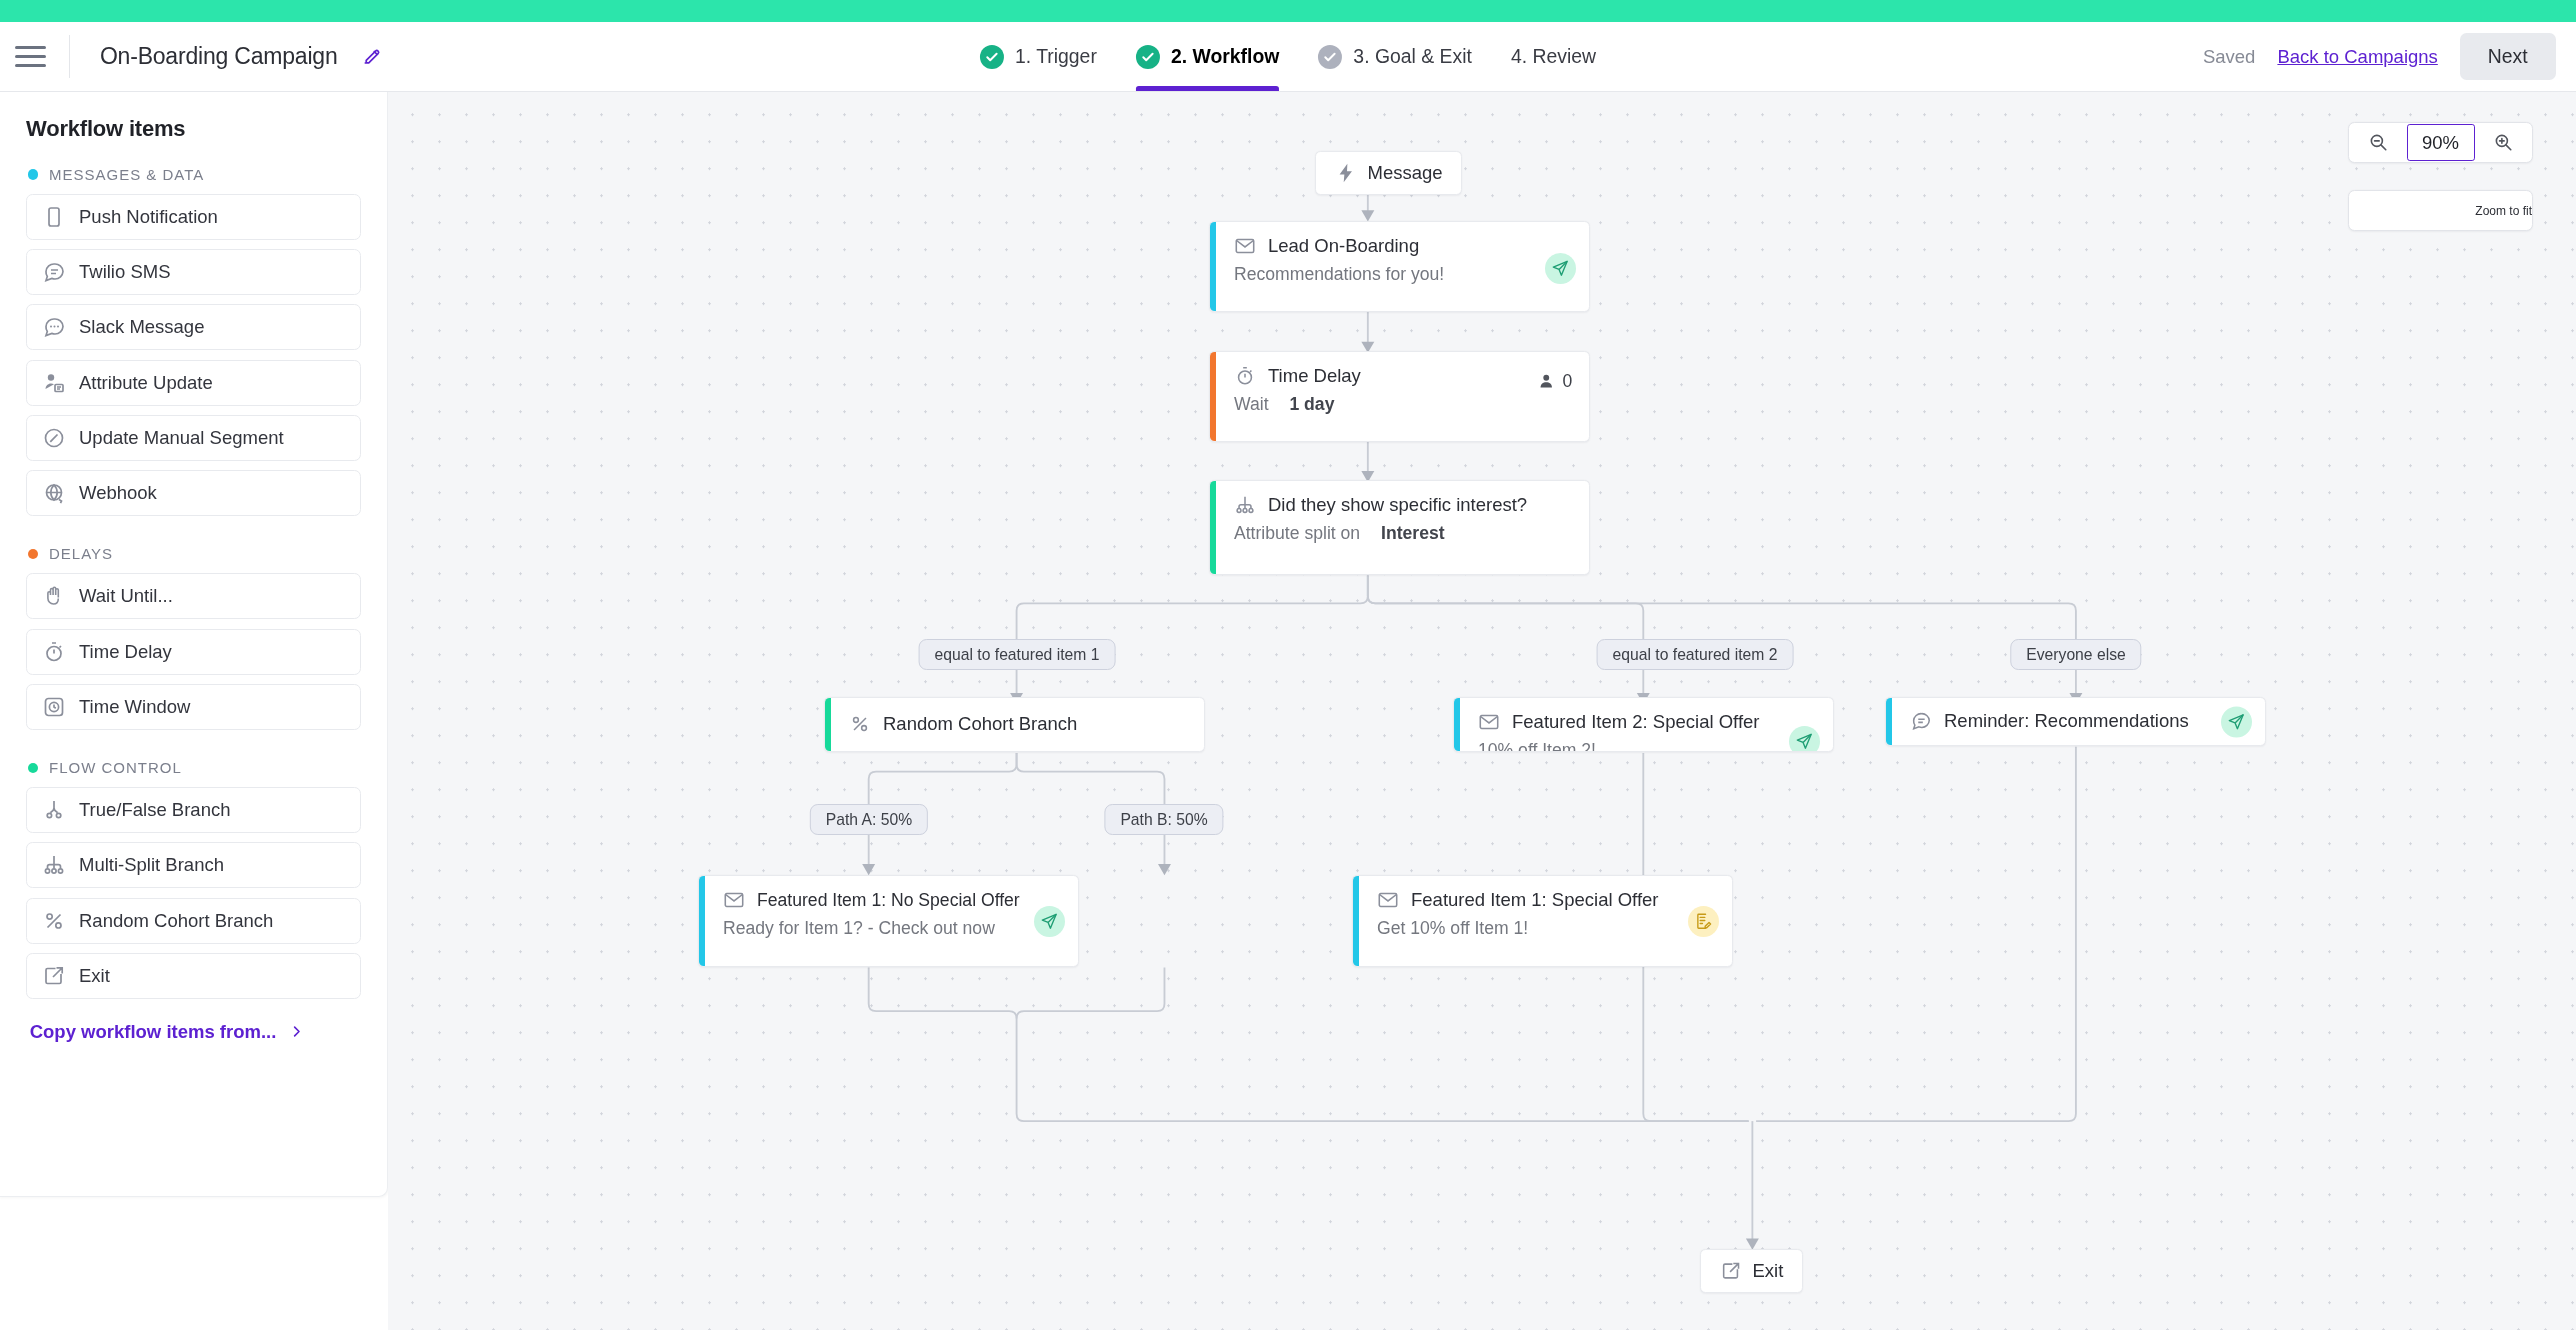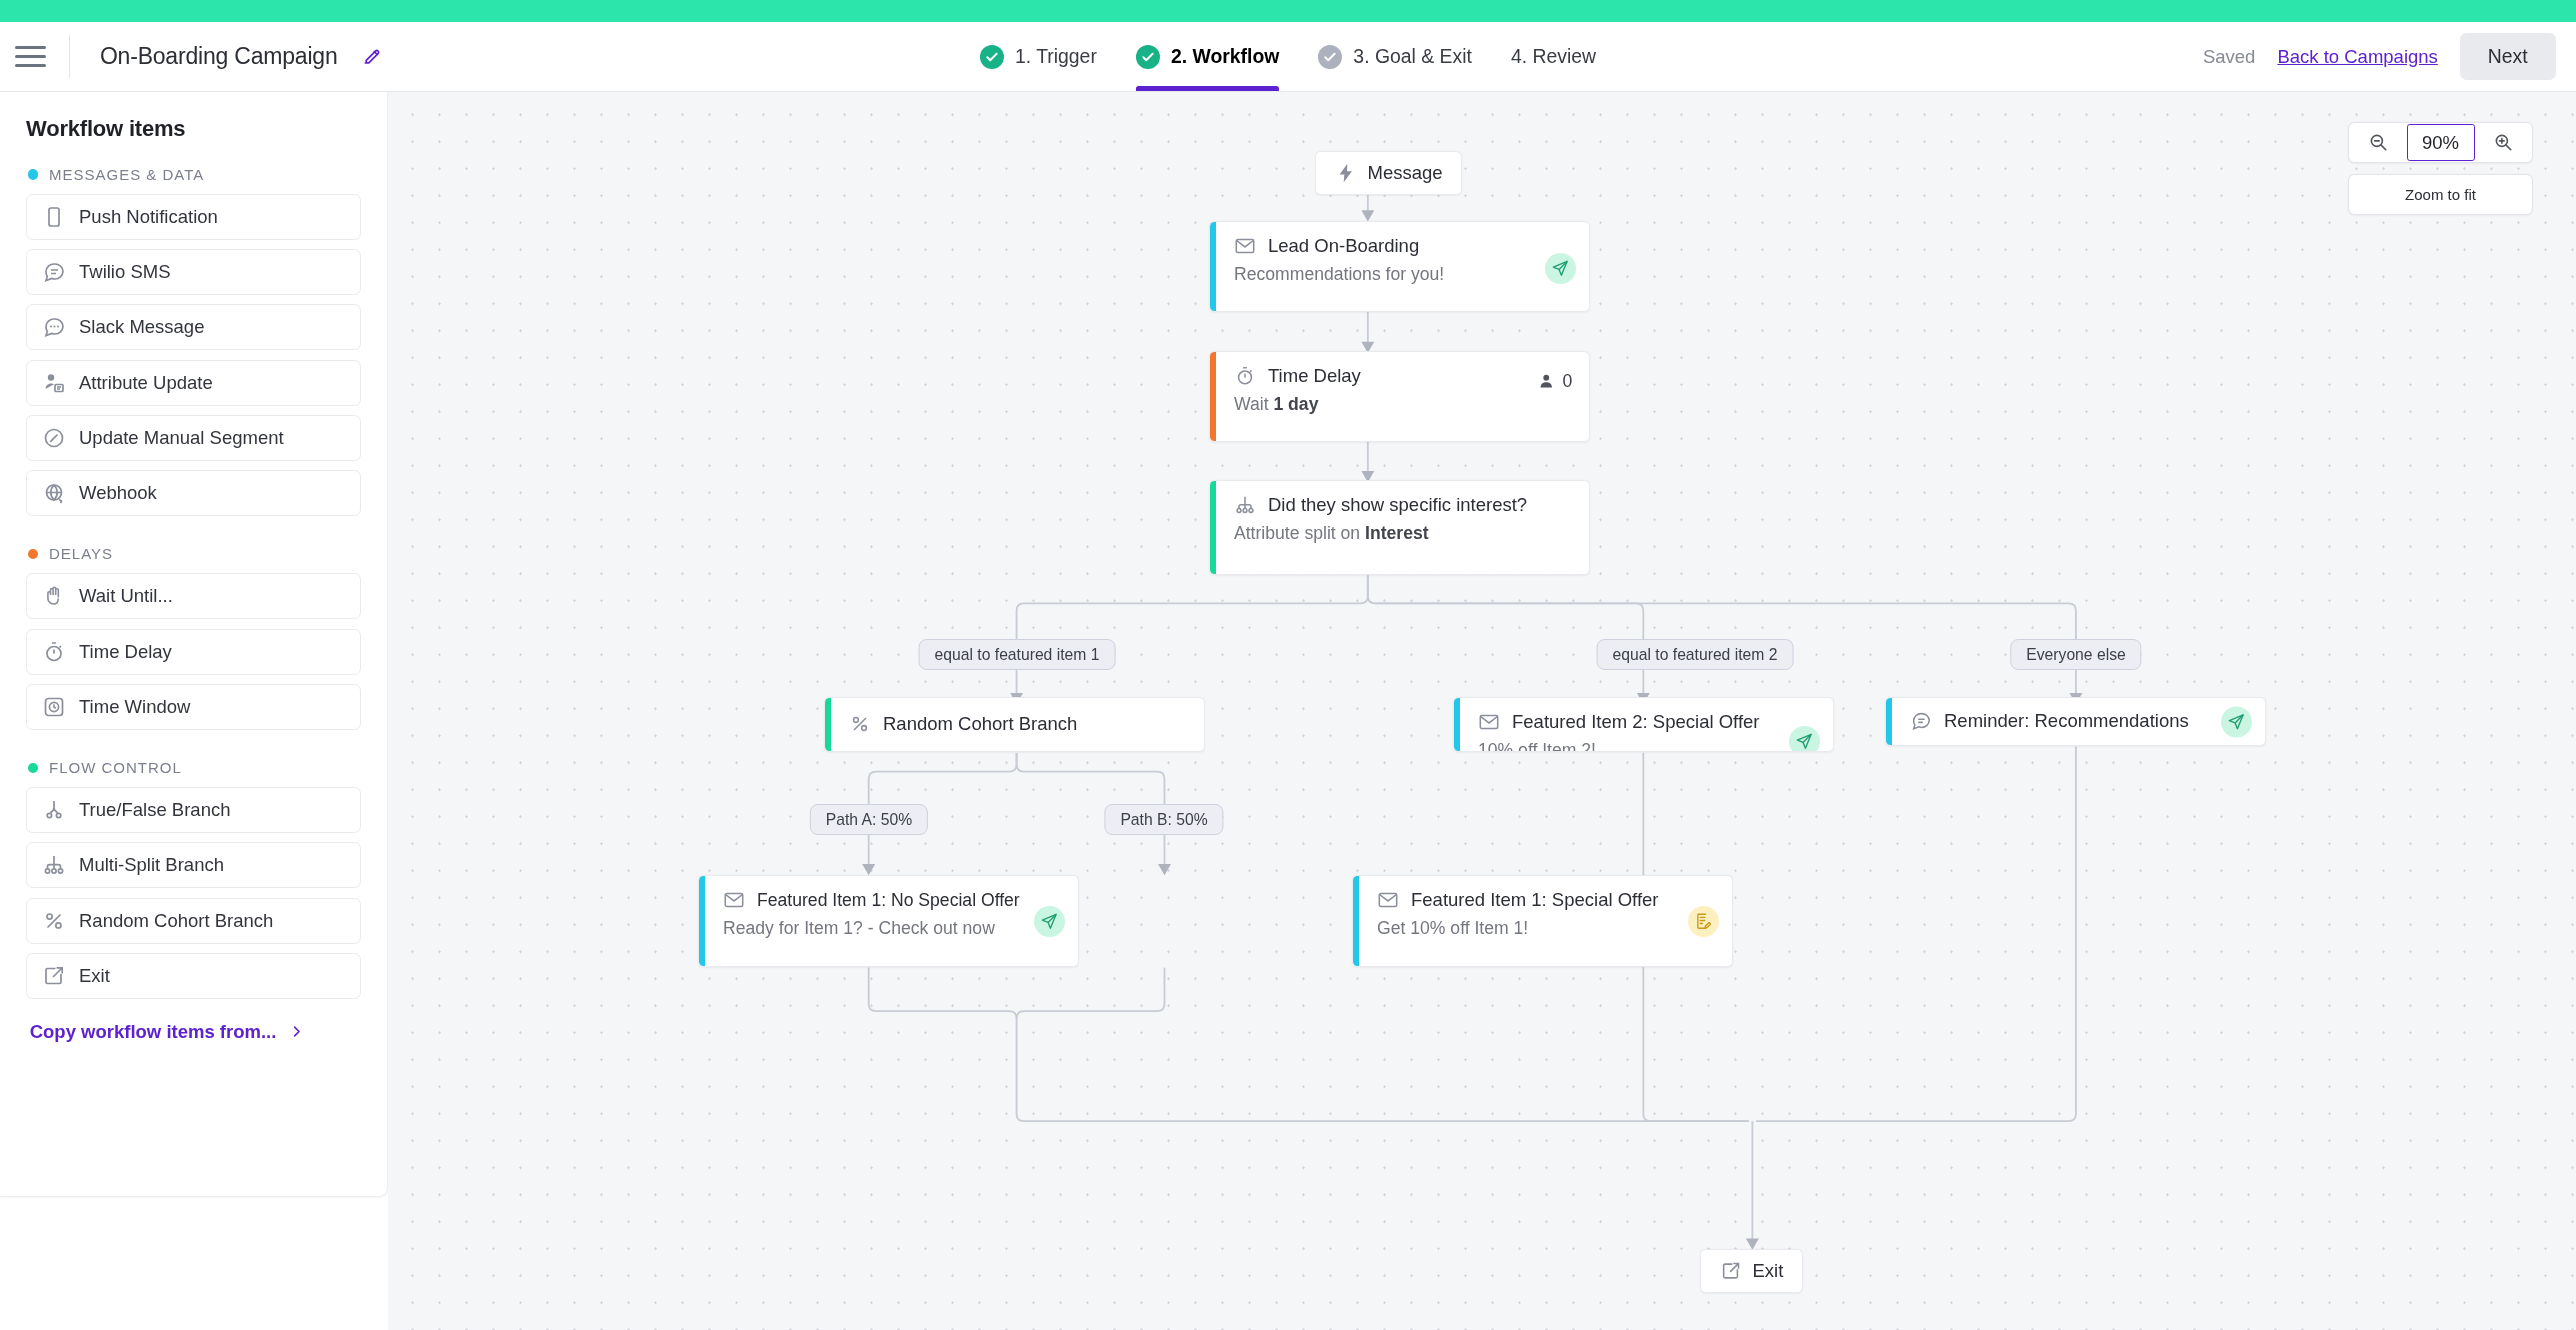--- a/index.html
+++ b/index.html
@@ -119,21 +119,21 @@
     box-shadow: 0 0.9px 1.8px rgba(16,24,40,0.05);
     cursor: pointer; overflow: hidden;
   }
   .node .accent { position: absolute; left: 0; top: 0; bottom: 0; width: 5.5px; }
   .node-inner { padding: 13px 16.6px 13px 24px; }
   .node-row { display: flex; align-items: center; gap: 12px; }
   .node-ic { width: 22px; height: 22px; flex: 0 0 22px; display:flex; align-items:center; justify-content:center; color: #8b8f9b; }
   .node-ic svg { width: 100%; height: 100%; }
   .node-title { font-size: 18.5px; color: #2c2e35; white-space: nowrap; }
   .node-sub { font-size: 17.6px; color: #74777f; margin-top: 6.5px; white-space: nowrap; }
-  .node-sub b { color: #42454d; font-weight: bold; }
+  .node-sub b { color: #42454d; font-weight: bold; margin-left: 16px; }
   .badge {
     position: absolute; right: 13px; top: 50%; transform: translateY(-50%);
     width: 31px; height: 31px; border-radius: 50%;
     display: flex; align-items: center; justify-content: center;
   }
   .badge.sent { background: #c9f5e2; color: #1f9e74; }
   .badge.draft { background: #fdf0c0; color: #c79a17; }
   .badge.one-line { top: 50%; }
   .badge svg { width: 18.5px; height: 18.5px; }
   .count-badge {
@@ -169,24 +169,25 @@
   }
   .zoom-btn { flex: 1; display: flex; align-items: center; justify-content: center; cursor: pointer; height: 100%; color: #52555d; }
   .zoom-btn svg { width: 20.3px; height: 20.3px; }
   .zoom-field {
     width: 68px; height: 37px; border: 1.8px solid #5d21d1; border-radius: 2.8px;
     display: flex; align-items: center; justify-content: center;
     font-size: 18.5px; color: #1f2127; background: #ffffff; font-family: inherit;
     text-align: center; outline: none;
   }
   .zoom-fit {
-    margin-top: 11px; width: 100%; height: 41px;
+    margin-top: 27px; width: 100%; height: 41px;
     background: #fff; border: 0.9px solid #e2e4e9; border-radius: 6.5px;
-    font-size: 15px; color: #2c2e35; cursor: pointer; font-family: inherit;
+    font-size: 12px; color: #2c2e35; cursor: pointer; font-family: inherit;
     box-shadow: 0 0.9px 1.8px rgba(16,24,40,0.05);
+    text-align: right;
   }
 </style>
 </head>
 <body>
 
 <div class="accent-strip"></div>
 
 <div class="header">
 
   <div class="hamburger">

